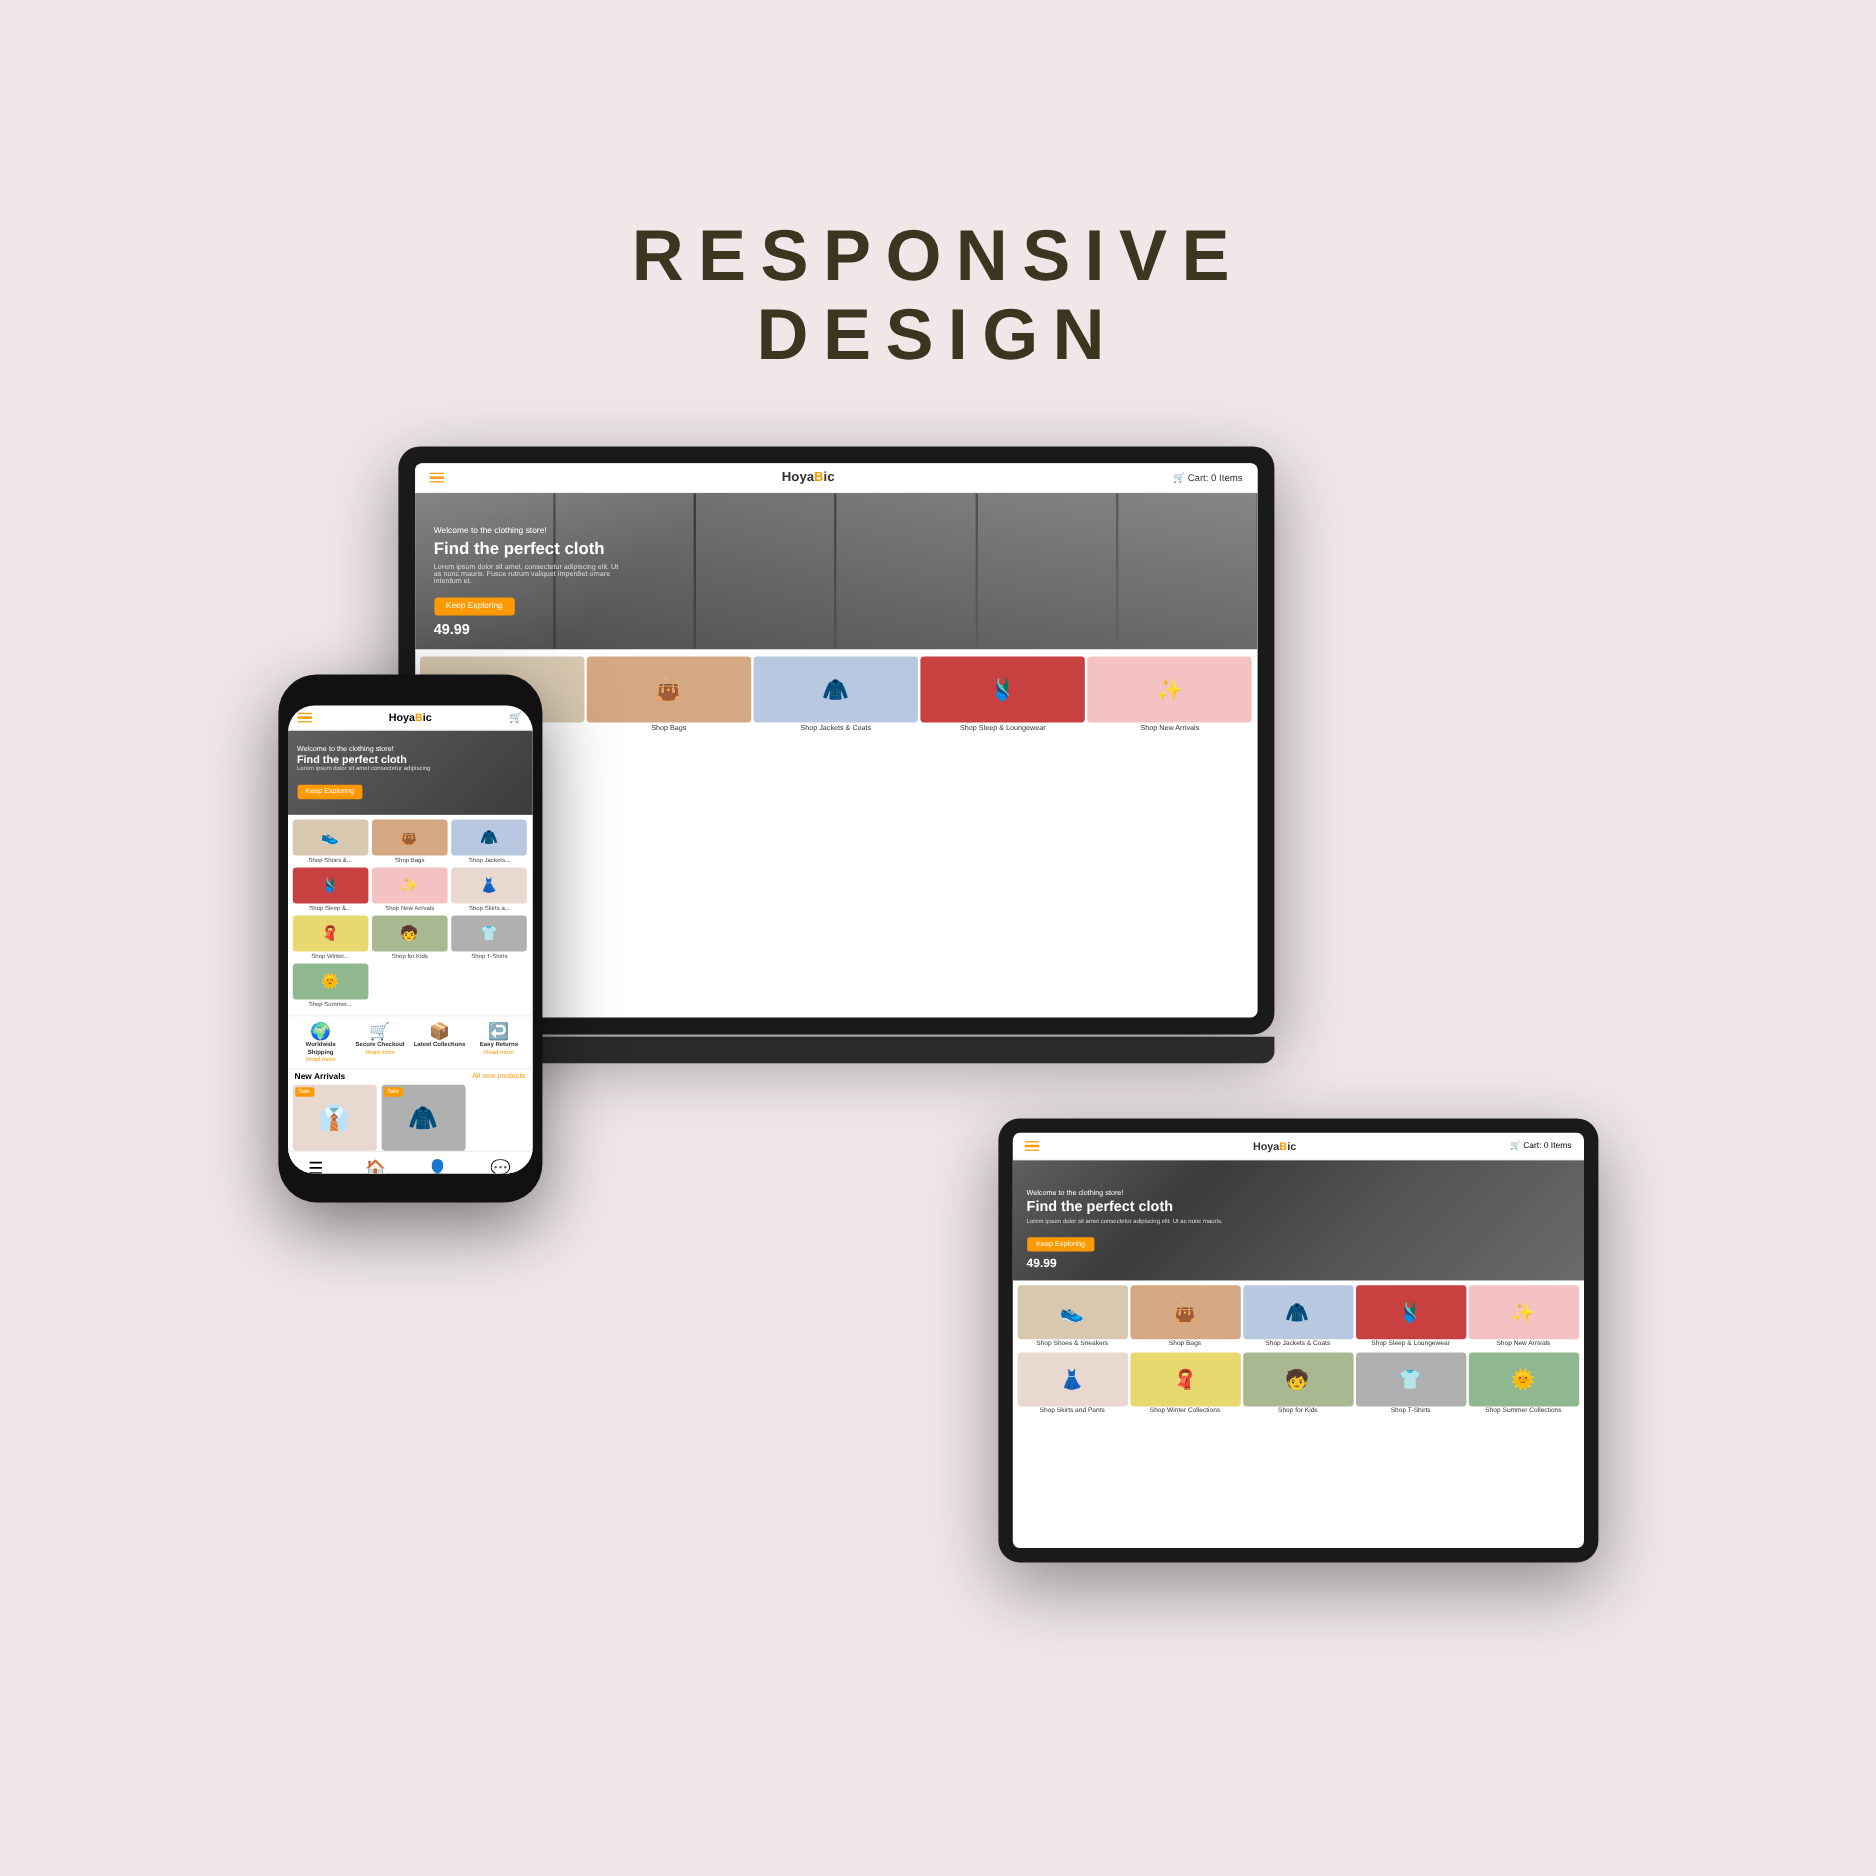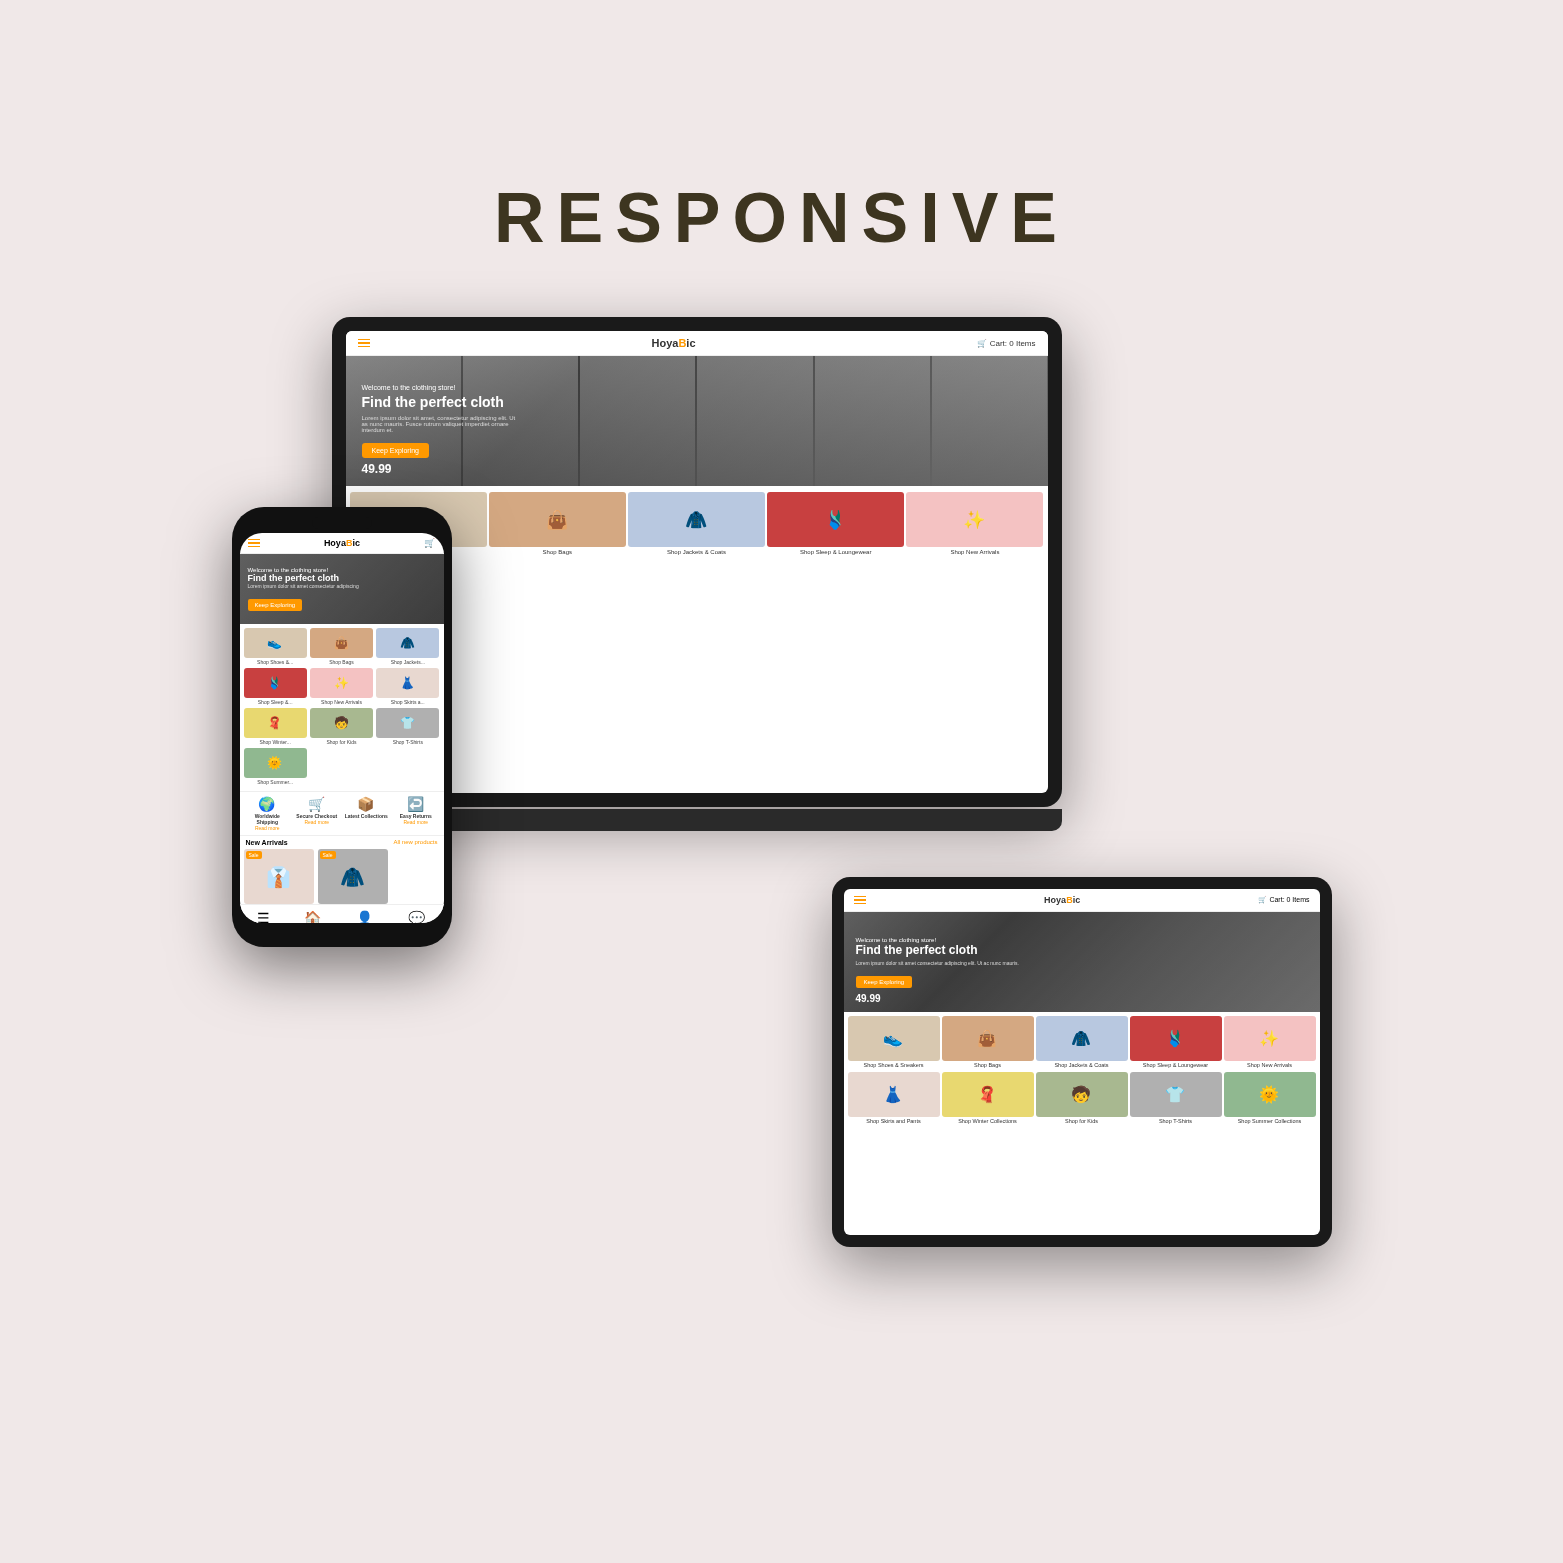--- a/index.html
+++ b/index.html
@@ -14,21 +14,21 @@
       align-items: center;
     }
 
     .headline-section {
       text-align: center;
       margin-top: 180px;
       margin-bottom: 60px;
     }
 
     .headline-title {
-      font-size: 70px;
+      font-size: 60px;
       font-weight: 900;
       color: #3d3520;
       letter-spacing: 12px;
       line-height: 1.1;
       text-transform: uppercase;
     }
 
     .devices-container {
       position: relative;
       width: 1100px;
@@ -456,20 +456,21 @@
     .phone-nav-icon {
       font-size: 14px;
     }
   </style>
 </head>
 <body>
 
 <div class="headline-section">
   <div class="headline-title">
     <div>RESPONSIVE</div>
+    <div>DESIGN</div>
   </div>
 </div>
 
 <div class="devices-container">
 
   <div class="laptop">
     <div class="laptop-outer">
       <div class="laptop-screen">
 
         <div class="site-header">

